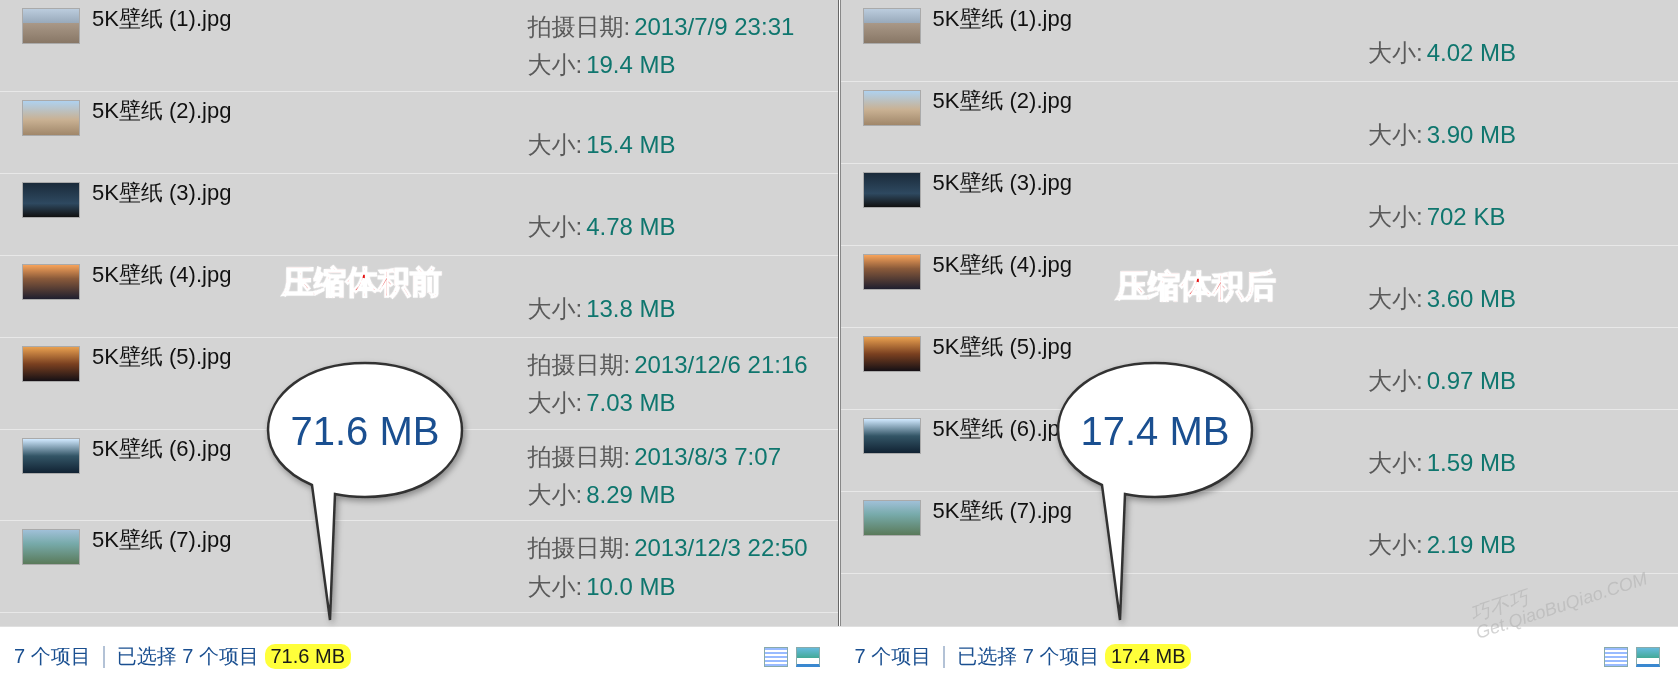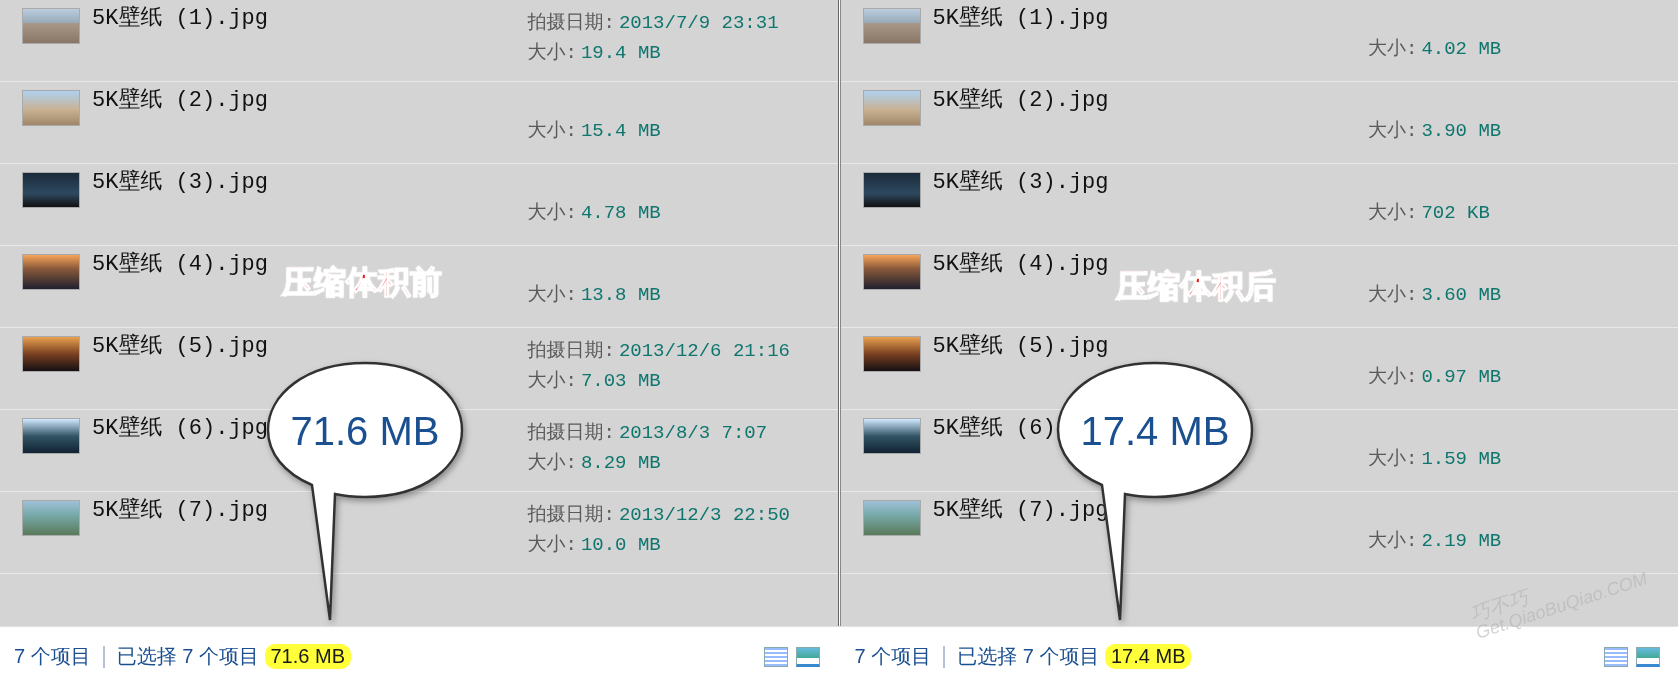--- a/index.html
+++ b/index.html
@@ -8,21 +8,20 @@
     font-size: 16px;
     background: #fff;
     width: 1678px;
     height: 677px;
     position: relative;
     overflow: hidden;
   }
   .panes {
     display: flex;
     height: 626px;
-    font-family: Liberation Mono, monospace;
   }
   .pane {
     width: 838px;
     position: relative;
     background: #d4d4d4;
   }
   .divider-strip {
     width: 3px;
     background: #fff;
     border-left: 1px solid #666;
@@ -59,21 +58,21 @@
   }
   .file-name {
     font-size: 22px;
     color: #111;
     line-height: 1.2;
     margin-bottom: 4px;
   }
   .meta-block {
     width: 300px;
     flex-shrink: 0;
-    font-size: 19px;
+    font-size: 24px;
     color: #5a5a5a;
     line-height: 1.6;
     padding-top: 2px;
   }
   .meta-line { display: flex; }
   .meta-label { color: #5a5a5a; }
   .meta-val   { color: #0f766e; margin-left: 4px; }
 
   
   .statusbars {

